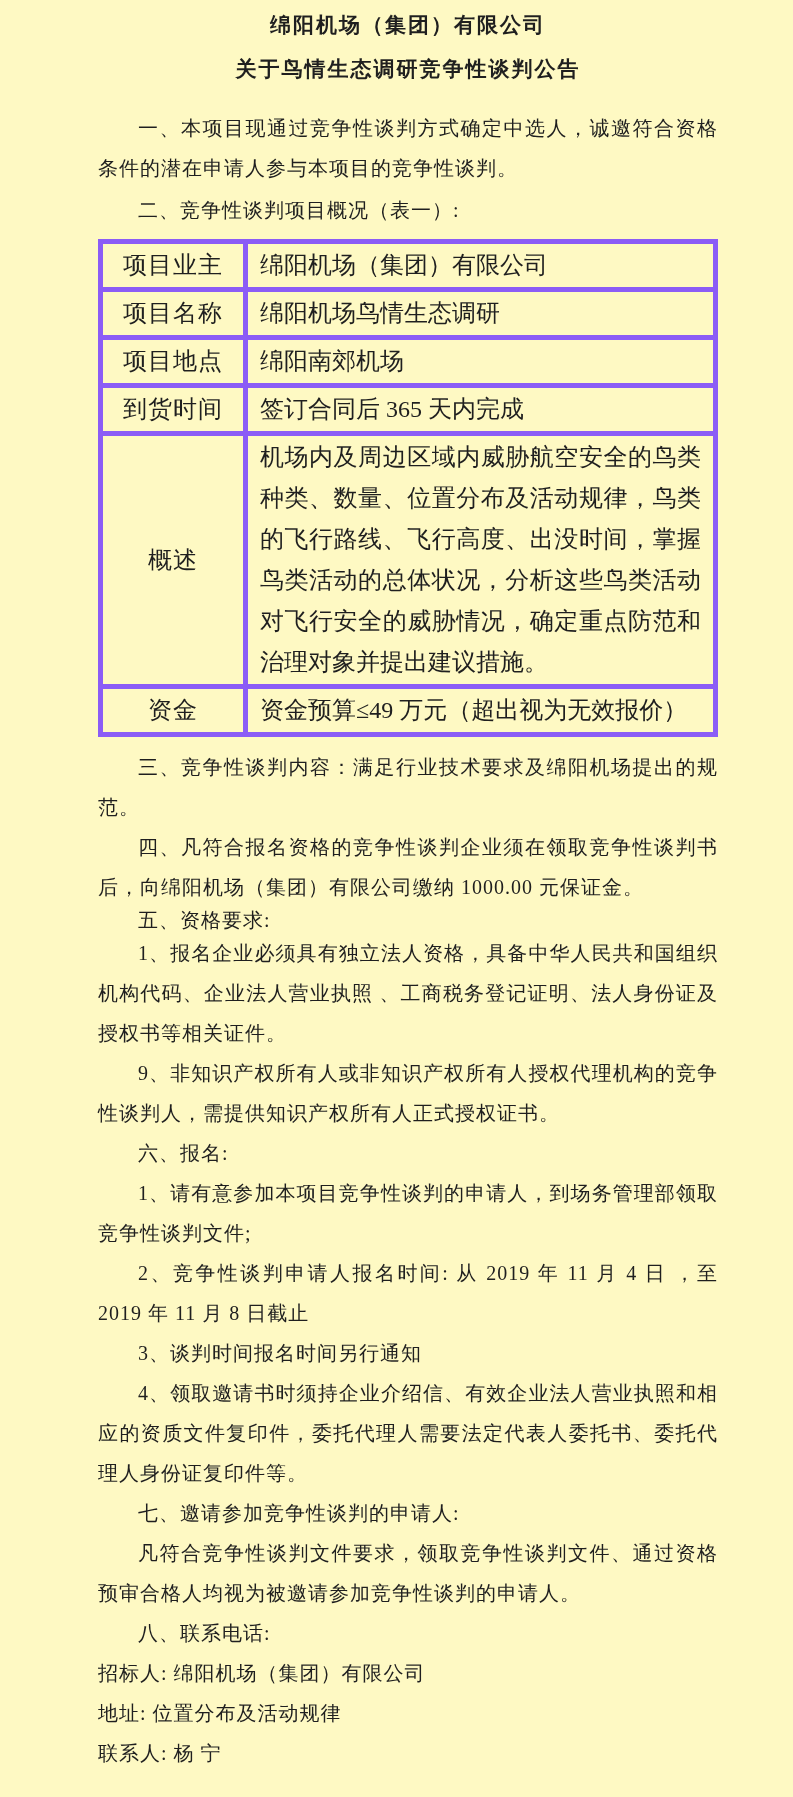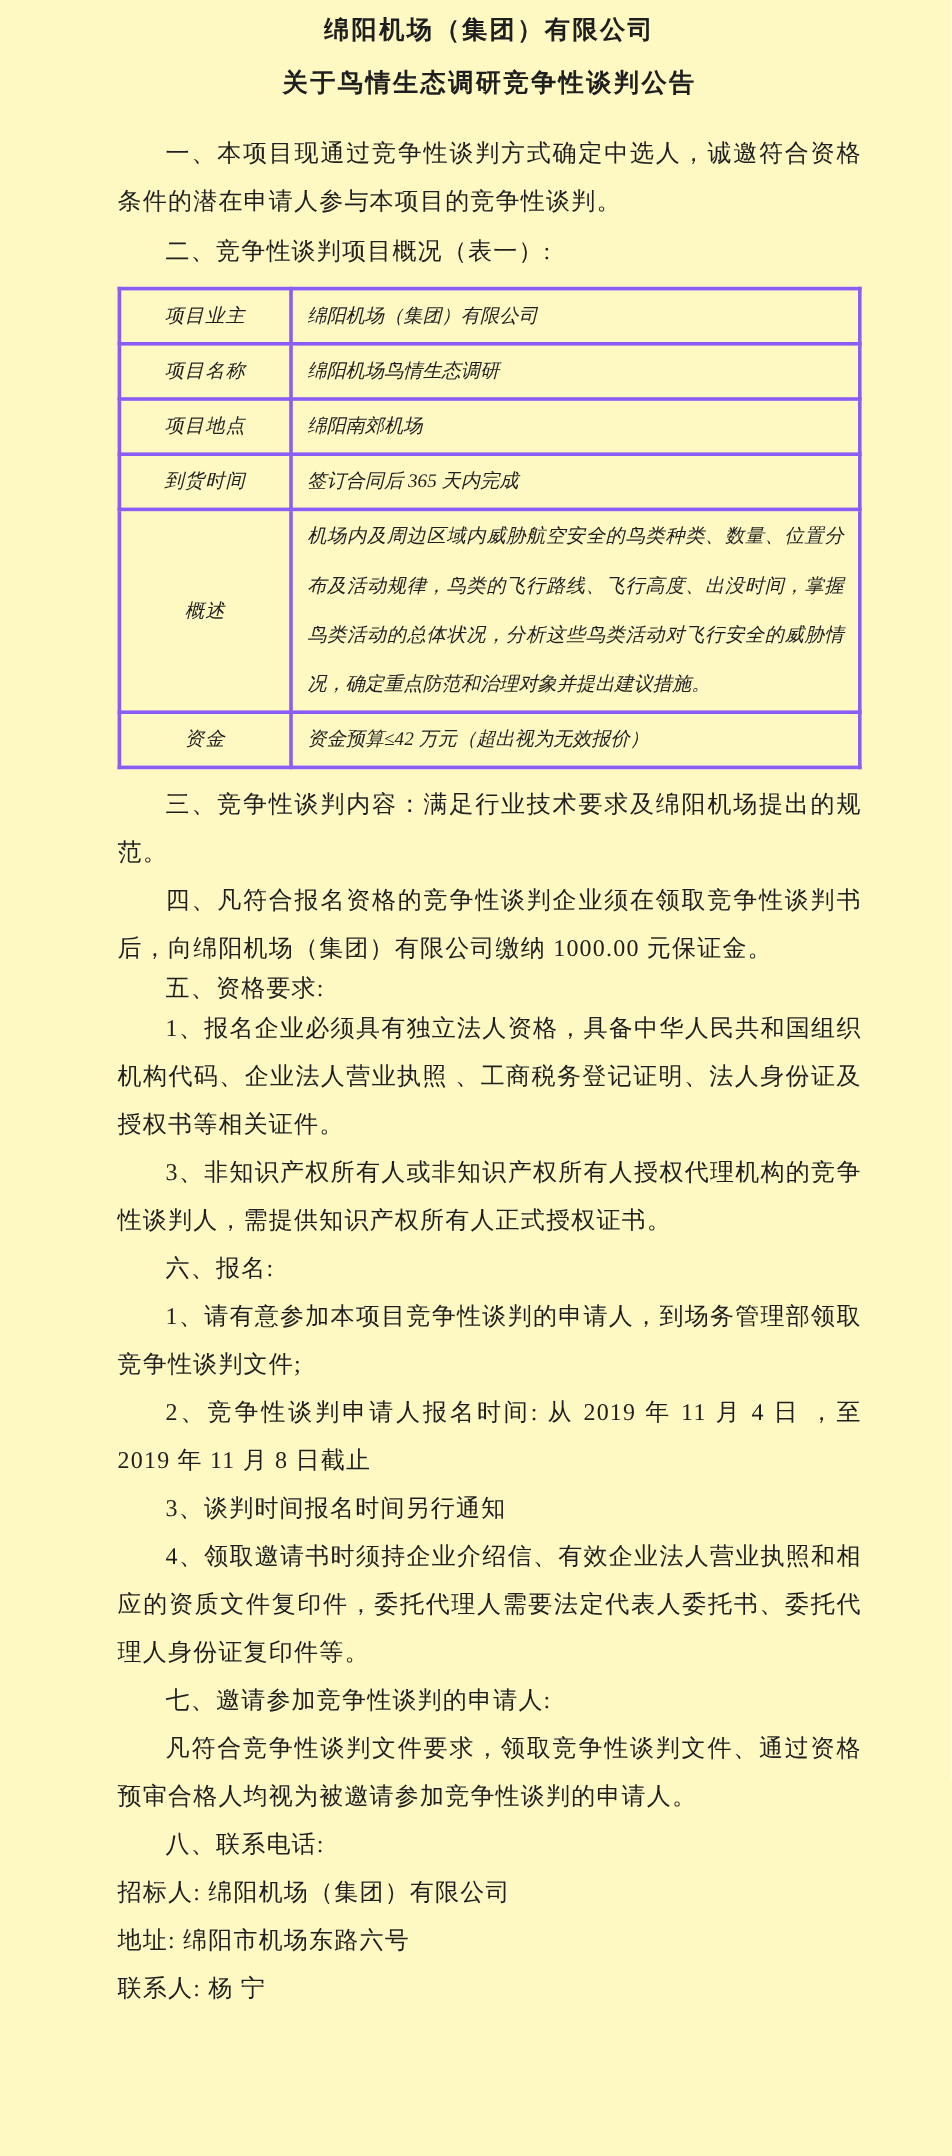--- a/index.html
+++ b/index.html
@@ -36,25 +36,24 @@
   .para.tight { line-height: 26px; }
   .para.no-indent { text-indent: 0; }
   table.overview {
     width: 100%;
     border-collapse: collapse;
     table-layout: fixed;
     margin: 9px 0 10px 0;
     border: 2px solid #2b2b2b;
   }
   table.overview td {
-    border: 3px solid #8b5cf6;
-    font-size: 16px;
+    border: 5px solid #8b5cf6;
+    font-size: 24px;
     line-height: 41px;
     vertical-align: middle;
-    font-style: italic;
   }
   td.cell-label {
     width: 132px;
     text-align: center;
     letter-spacing: 1px;
     padding: 0 4px;
   }
   td.cell-value {
     text-align: justify;
     padding: 1px 12px;
@@ -89,36 +88,36 @@
       <tr>
         <td class="cell-label">到货时间</td>
         <td class="cell-value">签订合同后 365 天内完成</td>
       </tr>
       <tr>
         <td class="cell-label">概述</td>
         <td class="cell-value">机场内及周边区域内威胁航空安全的鸟类种类、数量、位置分布及活动规律，鸟类的飞行路线、飞行高度、出没时间，掌握鸟类活动的总体状况，分析这些鸟类活动对飞行安全的威胁情况，确定重点防范和治理对象并提出建议措施。</td>
       </tr>
       <tr>
         <td class="cell-label">资金</td>
-        <td class="cell-value">资金预算≤42 万元（超出视为无效报价）</td>
+        <td class="cell-value">资金预算≤49 万元（超出视为无效报价）</td>
       </tr>
     </tbody>
   </table>
 
   <p class="para">三、竞争性谈判内容：满足行业技术要求及绵阳机场提出的规范。</p>
   <p class="para">四、凡符合报名资格的竞争性谈判企业须在领取竞争性谈判书后，向绵阳机场（集团）有限公司缴纳 1000.00 元保证金。</p>
   <p class="para tight">五、资格要求:</p>
   <p class="para">1、报名企业必须具有独立法人资格，具备中华人民共和国组织机构代码、企业法人营业执照 、工商税务登记证明、法人身份证及授权书等相关证件。</p>
-  <p class="para">3、非知识产权所有人或非知识产权所有人授权代理机构的竞争性谈判人，需提供知识产权所有人正式授权证书。</p>
+  <p class="para">9、非知识产权所有人或非知识产权所有人授权代理机构的竞争性谈判人，需提供知识产权所有人正式授权证书。</p>
   <p class="para">六、报名:</p>
   <p class="para">1、请有意参加本项目竞争性谈判的申请人，到场务管理部领取竞争性谈判文件;</p>
   <p class="para">2、竞争性谈判申请人报名时间: 从 2019 年 11 月 4 日 ，至 2019 年 11 月 8 日截止</p>
   <p class="para">3、谈判时间报名时间另行通知</p>
   <p class="para">4、领取邀请书时须持企业介绍信、有效企业法人营业执照和相应的资质文件复印件，委托代理人需要法定代表人委托书、委托代理人身份证复印件等。</p>
   <p class="para">七、邀请参加竞争性谈判的申请人:</p>
   <p class="para">凡符合竞争性谈判文件要求，领取竞争性谈判文件、通过资格预审合格人均视为被邀请参加竞争性谈判的申请人。</p>
   <p class="para">八、联系电话:</p>
 
   <p class="para no-indent">招标人: 绵阳机场（集团）有限公司</p>
-  <p class="para no-indent">地址: 绵阳市机场东路六号</p>
+  <p class="para no-indent">地址: 位置分布及活动规律</p>
   <p class="para no-indent">联系人: 杨 宁</p>
 
 </div>
 
 </body></html>

